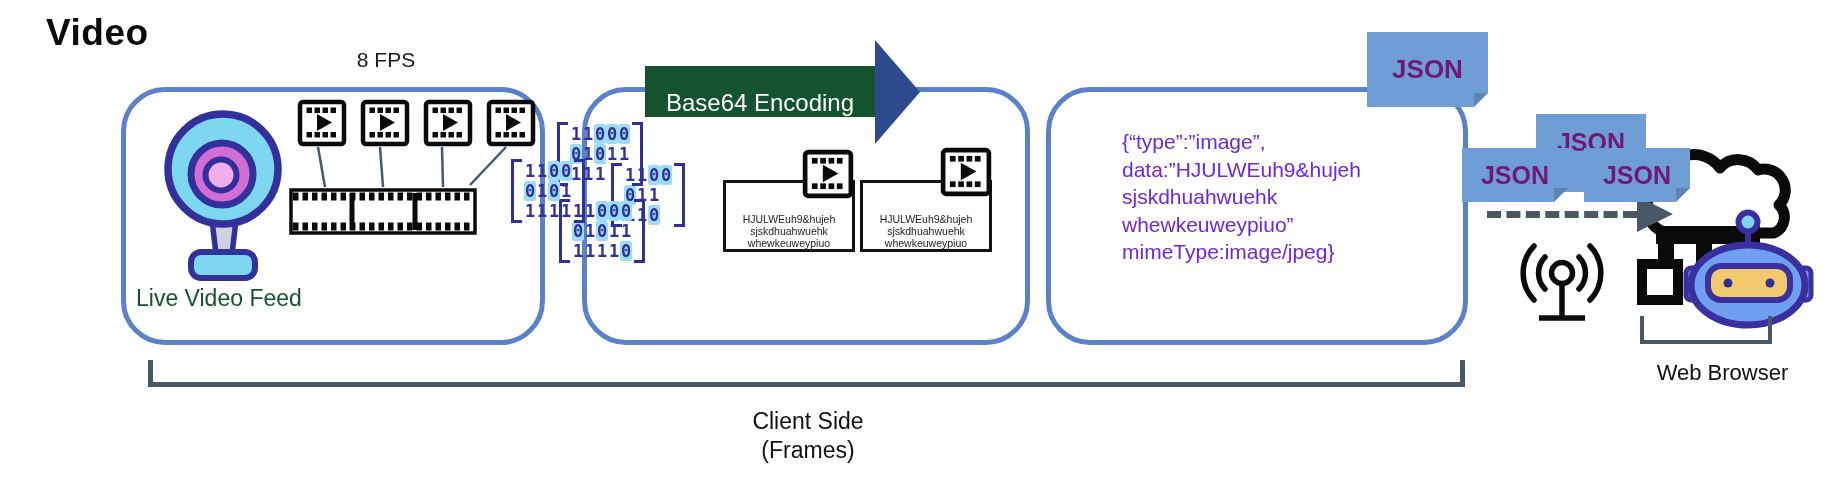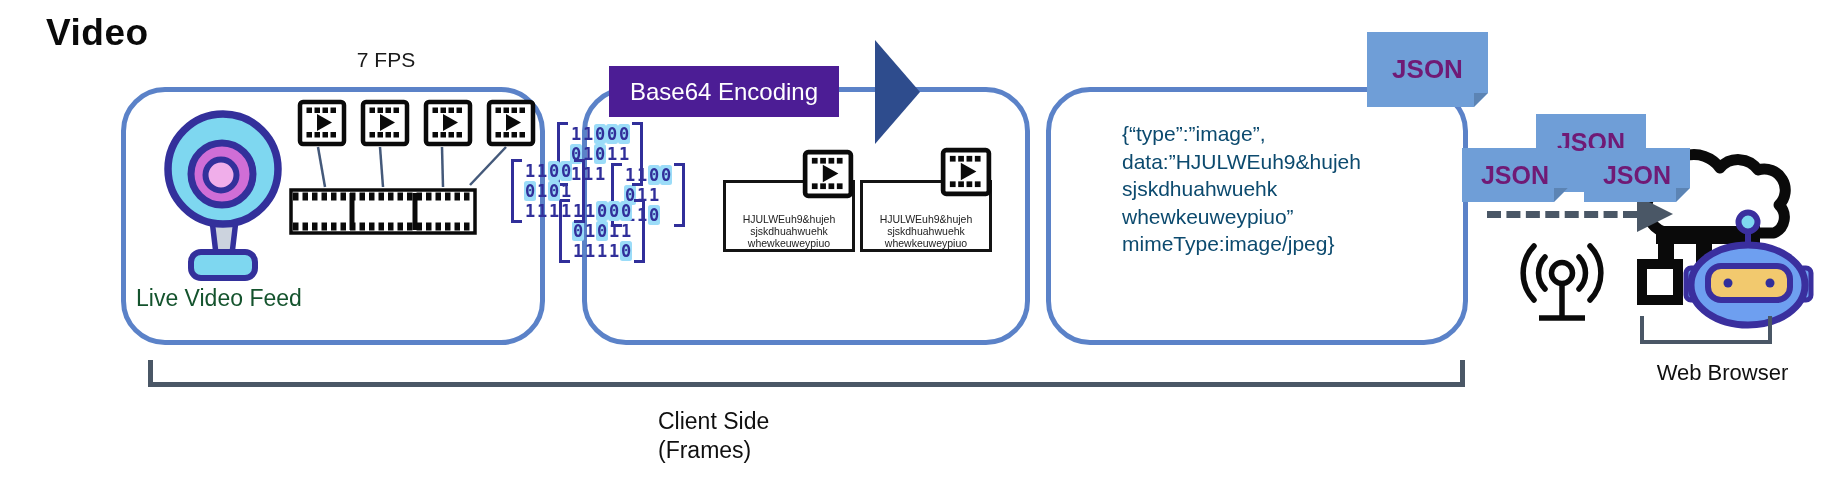--- a/index.html
+++ b/index.html
@@ -8,32 +8,32 @@
     font-family:"Liberation Sans", sans-serif;color:#111;padding-left:36px;
   }
   .abs{position:absolute;}
   .preline{white-space:pre-line;}
 
   
   .title{left:46px;top:12px;font-size:37px;font-weight:bold;color:#0a0a0a;letter-spacing:.5px;}
   .fps{left:330px;top:48px;width:112px;text-align:center;font-size:21px;color:#1a1a1a;}
   .live-label{left:136px;top:285px;font-size:23px;color:#14532d;}
   .frames-label{left:770px;top:252px;width:170px;text-align:center;font-size:23px;color:#101010;}
-  .client-label{left:658px;top:407px;width:300px;font-size:23px;line-height:29px;color:#101010;}
+  .client-label{left:658px;top:407px;width:300px;text-align:center;font-size:23px;line-height:29px;color:#101010;}
   .server-label{left:1645px;top:360px;width:155px;text-align:center;font-size:22px;color:#101010;}
 
   
   .stage{border:5px solid #5b82c8;border-radius:44px;background:transparent;z-index:1;}
   .box1{left:121px;top:87px;width:414px;height:248px;}
   .box2{left:582px;top:87px;width:438px;height:248px;}
   .box3{left:1046px;top:87px;width:412px;height:248px;}
 
   
-  .arrow-rect{left:609px;top:66px;width:230px;height:51px;background:#4c1d95;color:#fff;
-    display:flex;align-items:center;justify-content:center;font-size:24px;z-index:3;}
+  .arrow-rect{left:645px;top:66px;width:230px;height:51px;background:#14532d;color:#fff;
+    display:flex;align-items:flex-end;justify-content:center;font-size:24px;z-index:3;}
   .arrow-head{left:875px;top:40px;width:0;height:0;z-index:3;
     border-left:45px solid #2e4c8d;border-top:52px solid transparent;border-bottom:52px solid transparent;}
 
   
   .bmatrix{display:flex;align-items:stretch;z-index:3;
     font-family:"DejaVu Sans Mono", monospace;font-weight:bold;font-size:17px;line-height:20px;color:#312f9a;}
   .bracket{width:8px;border:3.5px solid #312f9a;}
   .bracket.bl{border-right:none;margin-right:2px;}
   .bracket.br{border-left:none;margin-left:2px;}
   .brows{display:flex;flex-direction:column;justify-content:center;padding:2px 0;}
@@ -55,21 +55,21 @@
   
   .frame-icon{z-index:3;display:block;}
   .fi1{left:297px;top:99px;width:50px;height:48px;}
   .fi2{left:360px;top:99px;width:50px;height:48px;}
   .fi3{left:423px;top:99px;width:50px;height:48px;}
   .fi4{left:486px;top:99px;width:50px;height:48px;}
   .fic1{left:802px;top:149px;width:52px;height:50px;}
   .fic2{left:940px;top:147px;width:52px;height:50px;}
 
   
-  .payload{left:1122px;top:120px;width:310px;font-size:21px;line-height:27.5px;color:#0c4a6e;}
+  .payload{left:1122px;top:128px;width:310px;font-size:21px;line-height:27.5px;color:#6d28d9;}
 
   
   .badge{background:#6f9ed7;color:#701a75;font-weight:bold;display:flex;align-items:center;justify-content:center;
     clip-path:polygon(0 0,100% 0,100% calc(100% - 14px),calc(100% - 14px) 100%,0 100%);}
   .badge::after{content:"";position:absolute;right:0;bottom:0;width:14px;height:14px;background:#5c84b4;
     clip-path:polygon(0 0,100% 0,0 100%);}
   .b1{left:1367px;top:32px;width:121px;height:75px;font-size:26px;z-index:4;}
   .b2{left:1536px;top:114px;width:110px;height:78px;font-size:25px;z-index:4;align-items:flex-start;padding-top:14px;box-sizing:border-box;}
   .b3{left:1462px;top:148px;width:106px;height:54px;font-size:25px;z-index:5;}
   .b4{left:1584px;top:148px;width:106px;height:54px;font-size:25px;z-index:5;}
@@ -84,21 +84,21 @@
     border-left:4px solid #4a5766;border-right:4px solid #4a5766;border-bottom:4px solid #4a5766;}
   .client-bracket{left:148px;top:360px;width:1307px;height:22px;
     border-left:5px solid #4a5766;border-right:5px solid #4a5766;border-bottom:5px solid #4a5766;}
 </style>
 </head>
 <body>
 
 <div class="canvas">
 
   <div class="abs title">Video</div>
-  <div class="abs fps">7 FPS</div>
+  <div class="abs fps">8 FPS</div>
 
   <div class="abs stage box1"></div>
   <div class="abs stage box2"></div>
   <div class="abs stage box3"></div>
 
   <svg class="abs" style="left:158px;top:106px;" width="140" height="178" viewBox="0 0 140 178">
     <path d="M54 114 L78 114 L74 148 L58 148 Z" fill="#ccd3de" stroke="#33309b" stroke-width="5.5"></path>
     <rect x="33" y="146" width="64" height="26" rx="10" fill="#7ed7f0" stroke="#33309b" stroke-width="6"></rect>
     <circle cx="65" cy="63" r="55" fill="#7ed7f0" stroke="#33309b" stroke-width="7.5"></circle>
     <circle cx="64" cy="68" r="31" fill="#d06ed6" stroke="#33309b" stroke-width="7"></circle>

